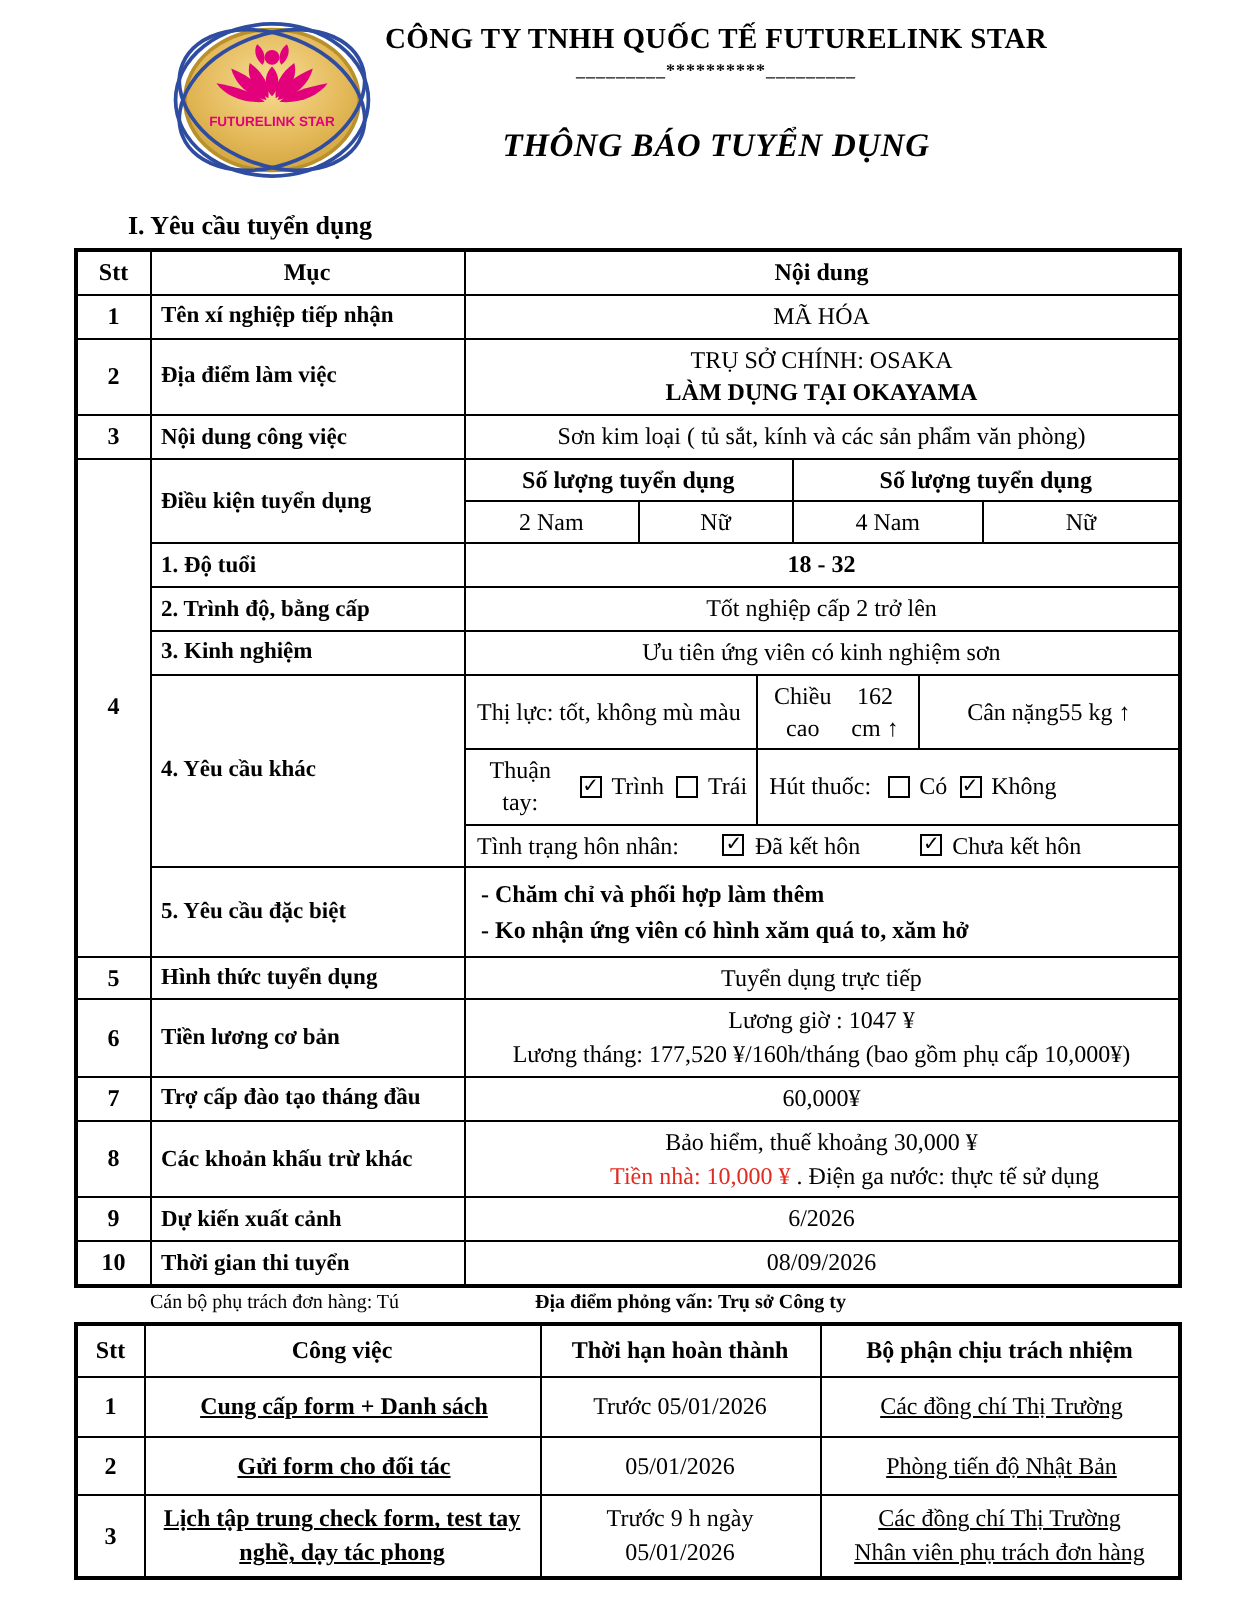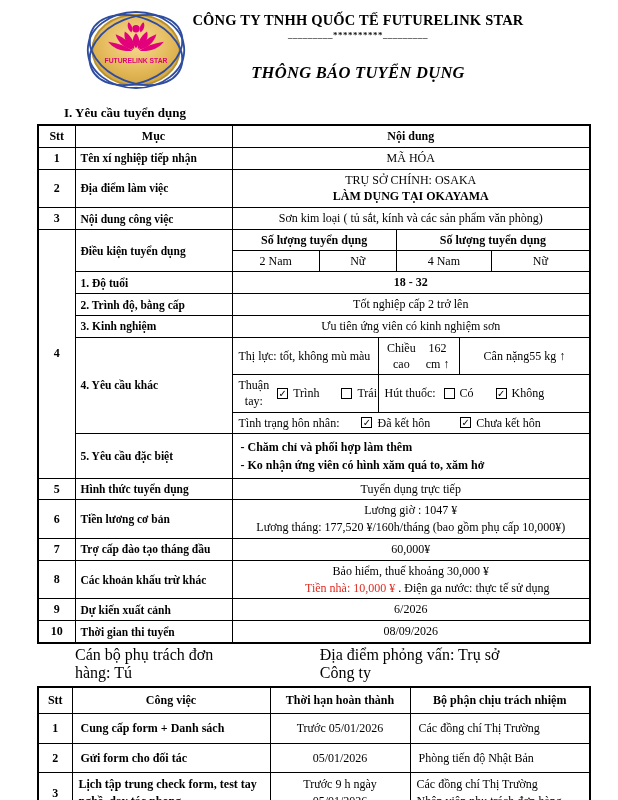--- a/index.html
+++ b/index.html
@@ -16,49 +16,49 @@
   .logo { position:absolute; left:85px; top:5px; width:102px; height:90px; }
   .header-text { margin-left:188px; text-align:center; padding-top:12px; }
   .company { font-size:14.5px; font-weight:bold; letter-spacing:.2px; }
   .divider { font-size:9px; font-weight:bold; letter-spacing:.5px; margin-top:1px; color:#111; }
   .doc-title { font-size:16.5px; font-weight:bold; margin-top:23px; letter-spacing:.3px;font-style:italic; }
 
   
   .sec-heading { font-weight:bold; font-size:13px; }
   .s1 { margin:5px 0 3px 64px; }
   .s2 { margin:5px 0 2px 64px; }
-  .canbo-row { display:flex; font-size:16px; margin:2px 0 4px 0;justify-content:center; }
+  .canbo-row { display:flex; font-size:10px; margin:2px 0 4px 0; }
   .canbo-row .cb1 { margin-left:75px; }
-  .canbo-row .cb2 { margin-left:68px; }
+  .canbo-row .cb2 { margin-left:68px;font-weight:bold; }
 
   
   table { border-collapse:collapse; table-layout:fixed; border:2px solid #000; }
   td { border:1px solid #000; padding:2px 4px; text-align:center; vertical-align:middle; line-height:1.4; }
   .t1 { width:552px; margin-left:37px; }
   .t2 { width:552px; margin-left:37px; margin-top:3px; }
   .b { font-weight:bold; }
-  .la { text-align:left; }
+  .la { text-align:center;text-decoration:underline; }
   .muc { text-align:left; padding-left:5px; font-size:11.5px; white-space:nowrap; }
   .sub { padding:0; }
   .frow { display:flex; width:100%; height:100%; align-items:stretch; }
   .fc { padding:2px 4px; display:flex; align-items:center; justify-content:center; line-height:1.35; }
   .fc + .fc { border-left:1px solid #000; }
   .fc.fl { justify-content:flex-start; padding-left:6px; }
   .fc.col { flex-direction:row; justify-content:center; }
   .red { color:var(--red,#e02b20);margin-left:33px; }
   .dacbiet { text-align:left; padding:4px 4px 4px 8px; font-weight:bold; line-height:1.5; }
 
   
   .cbx {
     display:inline-block; width:11px; height:11px; border:1.3px solid #000;
     font-family:"DejaVu Sans",sans-serif; font-size:10px; line-height:9px;
     text-align:center; vertical-align:-1px; font-weight:bold; background:#fff;
   }
   .pair { display:inline-flex; align-items:center; gap:5px; }
-  .p8 { margin-left:8px; } .p14 { margin-left:22px; }
+  .p8 { margin-left:8px; } .p14 { margin-left:6px; }
   .p22 { margin-left:22px; } .p30 { margin-left:30px; }
 
   .t2 td { padding:6px 6px; }
   .t2 .hdr td { padding:4px 4px; }
   .t2 .two td { padding:3px 6px; }
   .t2 .la { padding-left:8px; }
 </style>
 </head>
 <body>
 

